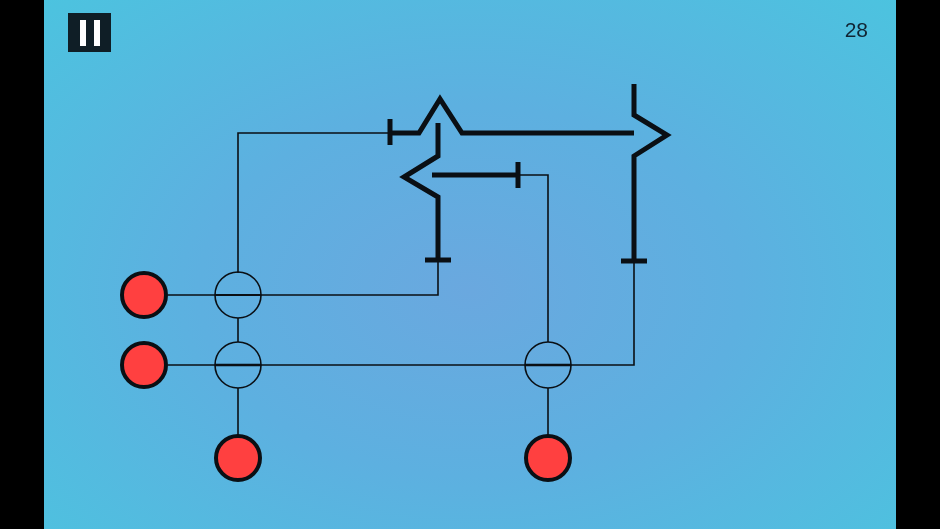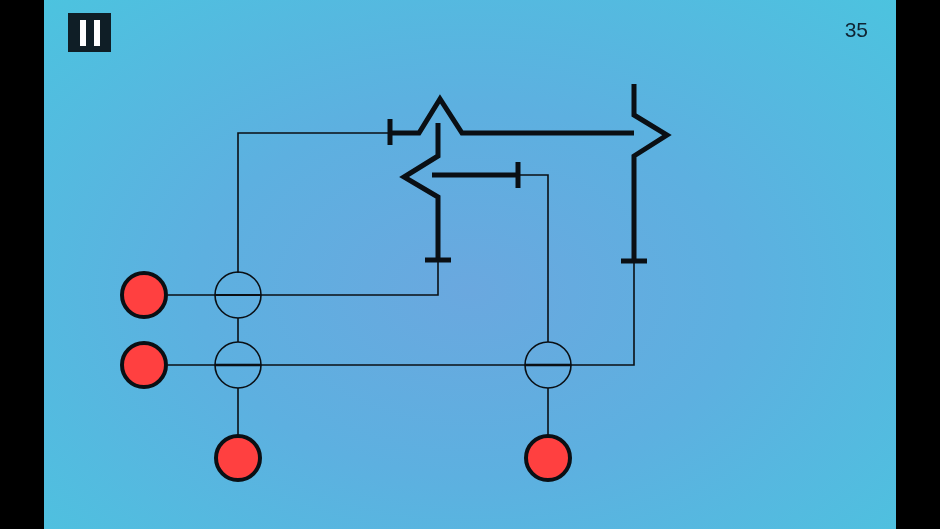--- a/index.html
+++ b/index.html
@@ -13,21 +13,21 @@
     svg.board { position:absolute; left:0; top:0; }
   </style>
 </head>
 <body>
 
 <div class="stage">
   <div class="pause">
     <span></span>
     <span></span>
   </div>
-  <div class="score">35</div>
+  <div class="score">28</div>
 
   <svg class="board" width="852" height="529" viewBox="44 0 852 529">
     <g stroke="#0a0f14" fill="none" stroke-width="1.6">
 
       <polyline points="238,273 238,133 390,133"></polyline>
 
       <polyline points="168,295 438,295 438,260"></polyline>
 
       <line x1="238" y1="318" x2="238" y2="342"></line>
 

